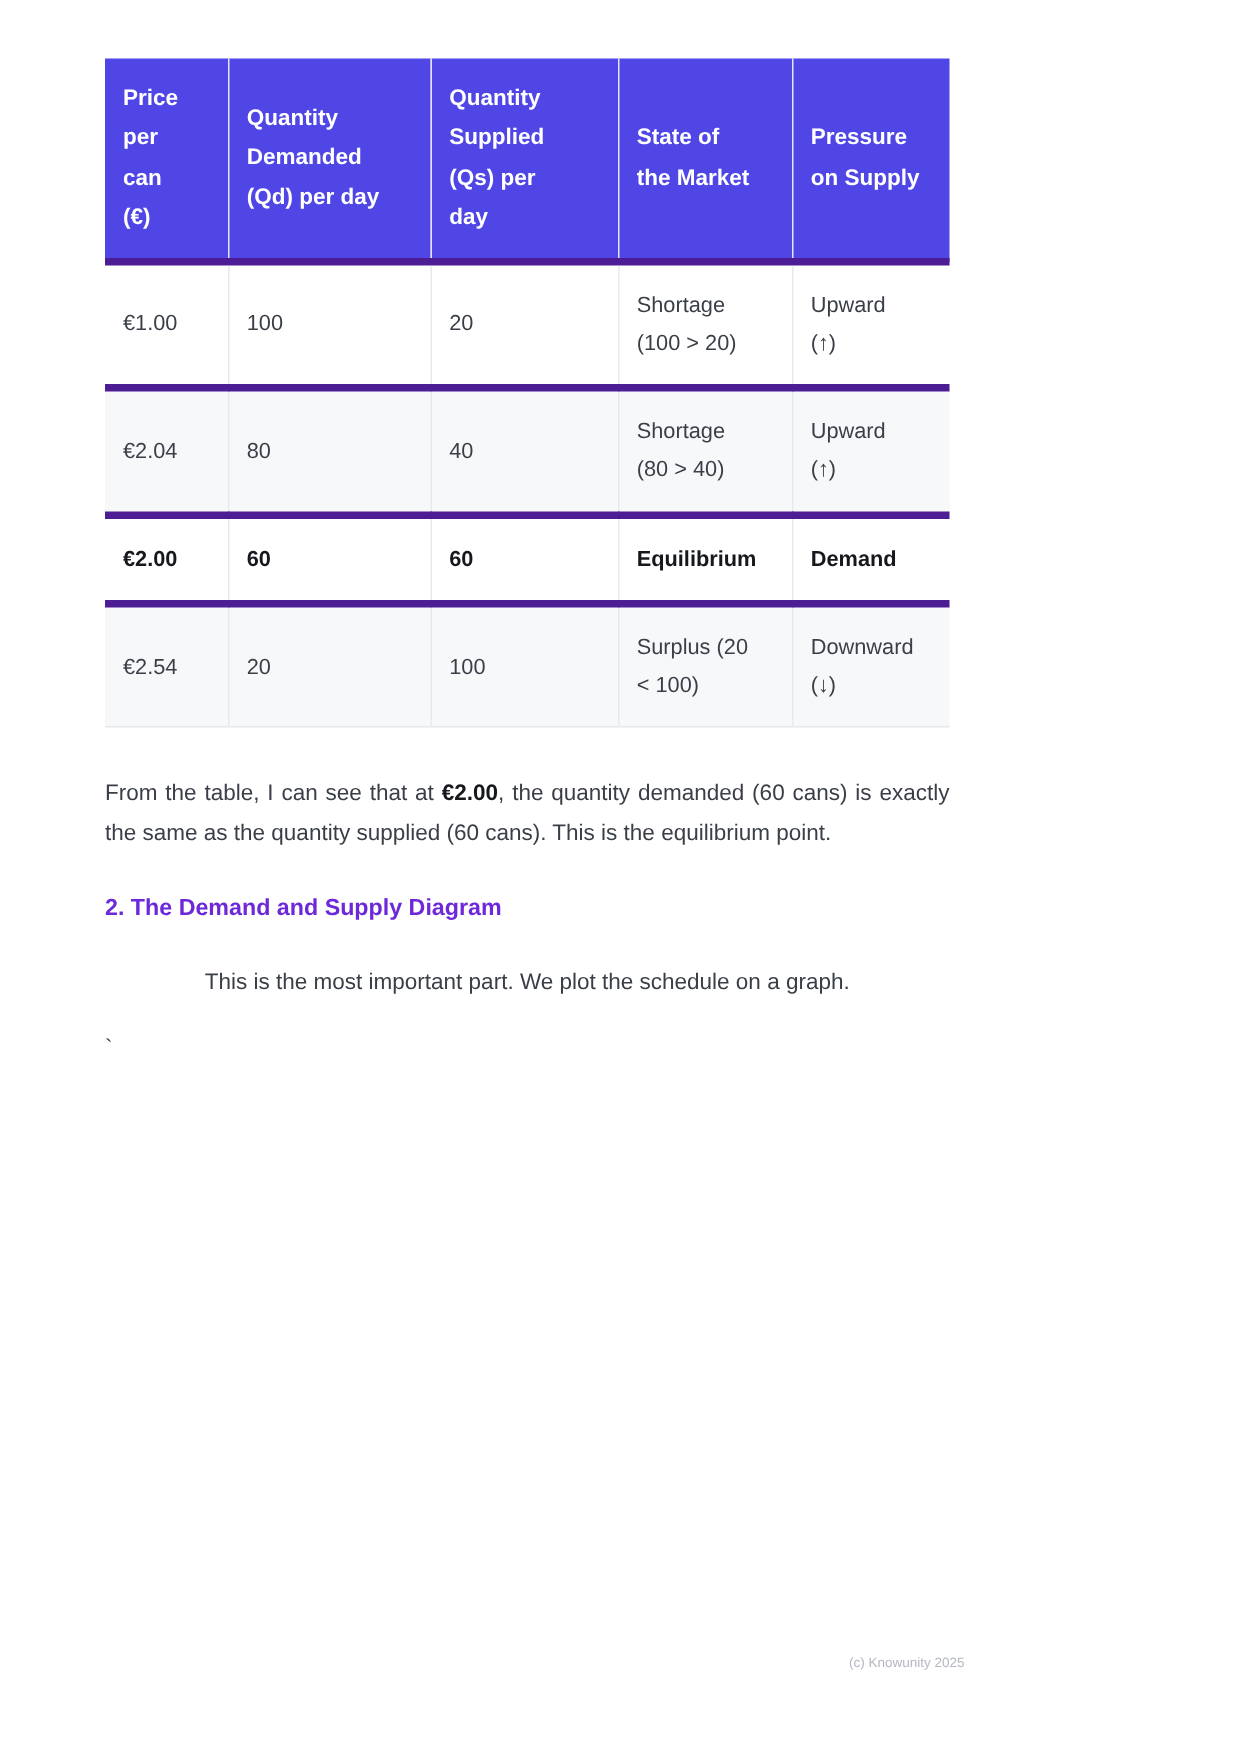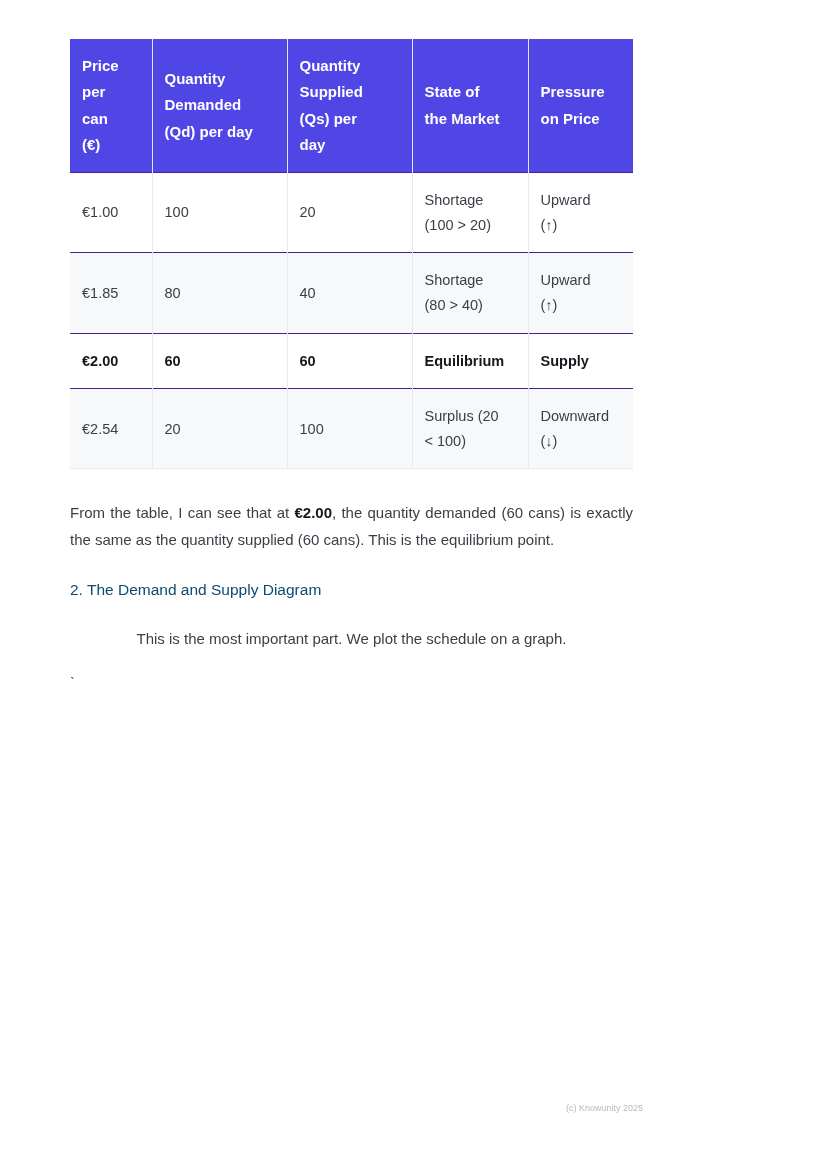--- a/index.html
+++ b/index.html
@@ -45,21 +45,21 @@
     color: #3a3f47;
     vertical-align: middle;
     line-height: 1.7;
     padding: 15px 12px;
     white-space: pre-line;
   }
   table.sd-table td:not(:last-child) {
     border-right: 1px solid #e8e9ed;
   }
   table.sd-table tbody tr {
-    border-top: 1px solid #4c1d95;
+    border-top: 5px solid #4c1d95;
     background: #ffffff;
   }
   table.sd-table tbody tr:last-child {
     border-bottom: 1px solid #e8e9ed;
   }
   table.sd-table tbody tr:nth-child(even) {
     background: #f7f8fa;
   }
   table.sd-table tbody tr.equilibrium td {
     font-weight: 700;
@@ -71,22 +71,22 @@
     line-height: 1.8;
     color: #3a3f47;
     text-align: justify;
   }
   .para strong {
     color: #16181d;
   }
   .section-heading {
     margin: 28px 0 0 0;
     font-size: 15.5px;
-    font-weight: 400;
-    color: #0c4a6e;
+    font-weight: 700;
+    color: #6d28d9;
   }
   .intro-para {
     margin: 26px 0 0 0;
     font-size: 15px;
     line-height: 1.8;
     color: #3a3f47;
     text-align: center;
   }
   .stray {
     margin: 22px 0 0 0;
@@ -135,48 +135,48 @@
           <th>Quantity
 Demanded
 (Qd) per day</th>
           <th>Quantity
 Supplied
 (Qs) per
 day</th>
           <th>State of
 the Market</th>
           <th>Pressure
-on Price</th>
+on Supply</th>
         </tr>
       </thead>
       <tbody>
         <tr>
           <td>€1.00</td>
           <td>100</td>
           <td>20</td>
           <td>Shortage
 (100 &gt; 20)</td>
           <td>Upward
 (↑)</td>
         </tr>
         <tr>
-          <td>€1.85</td>
+          <td>€2.04</td>
           <td>80</td>
           <td>40</td>
           <td>Shortage
 (80 &gt; 40)</td>
           <td>Upward
 (↑)</td>
         </tr>
         <tr class="equilibrium">
           <td>€2.00</td>
           <td>60</td>
           <td>60</td>
           <td>Equilibrium</td>
-          <td>Supply</td>
+          <td>Demand</td>
         </tr>
         <tr>
           <td>€2.54</td>
           <td>20</td>
           <td>100</td>
           <td>Surplus (20
 &lt; 100)</td>
           <td>Downward
 (↓)</td>
         </tr>

